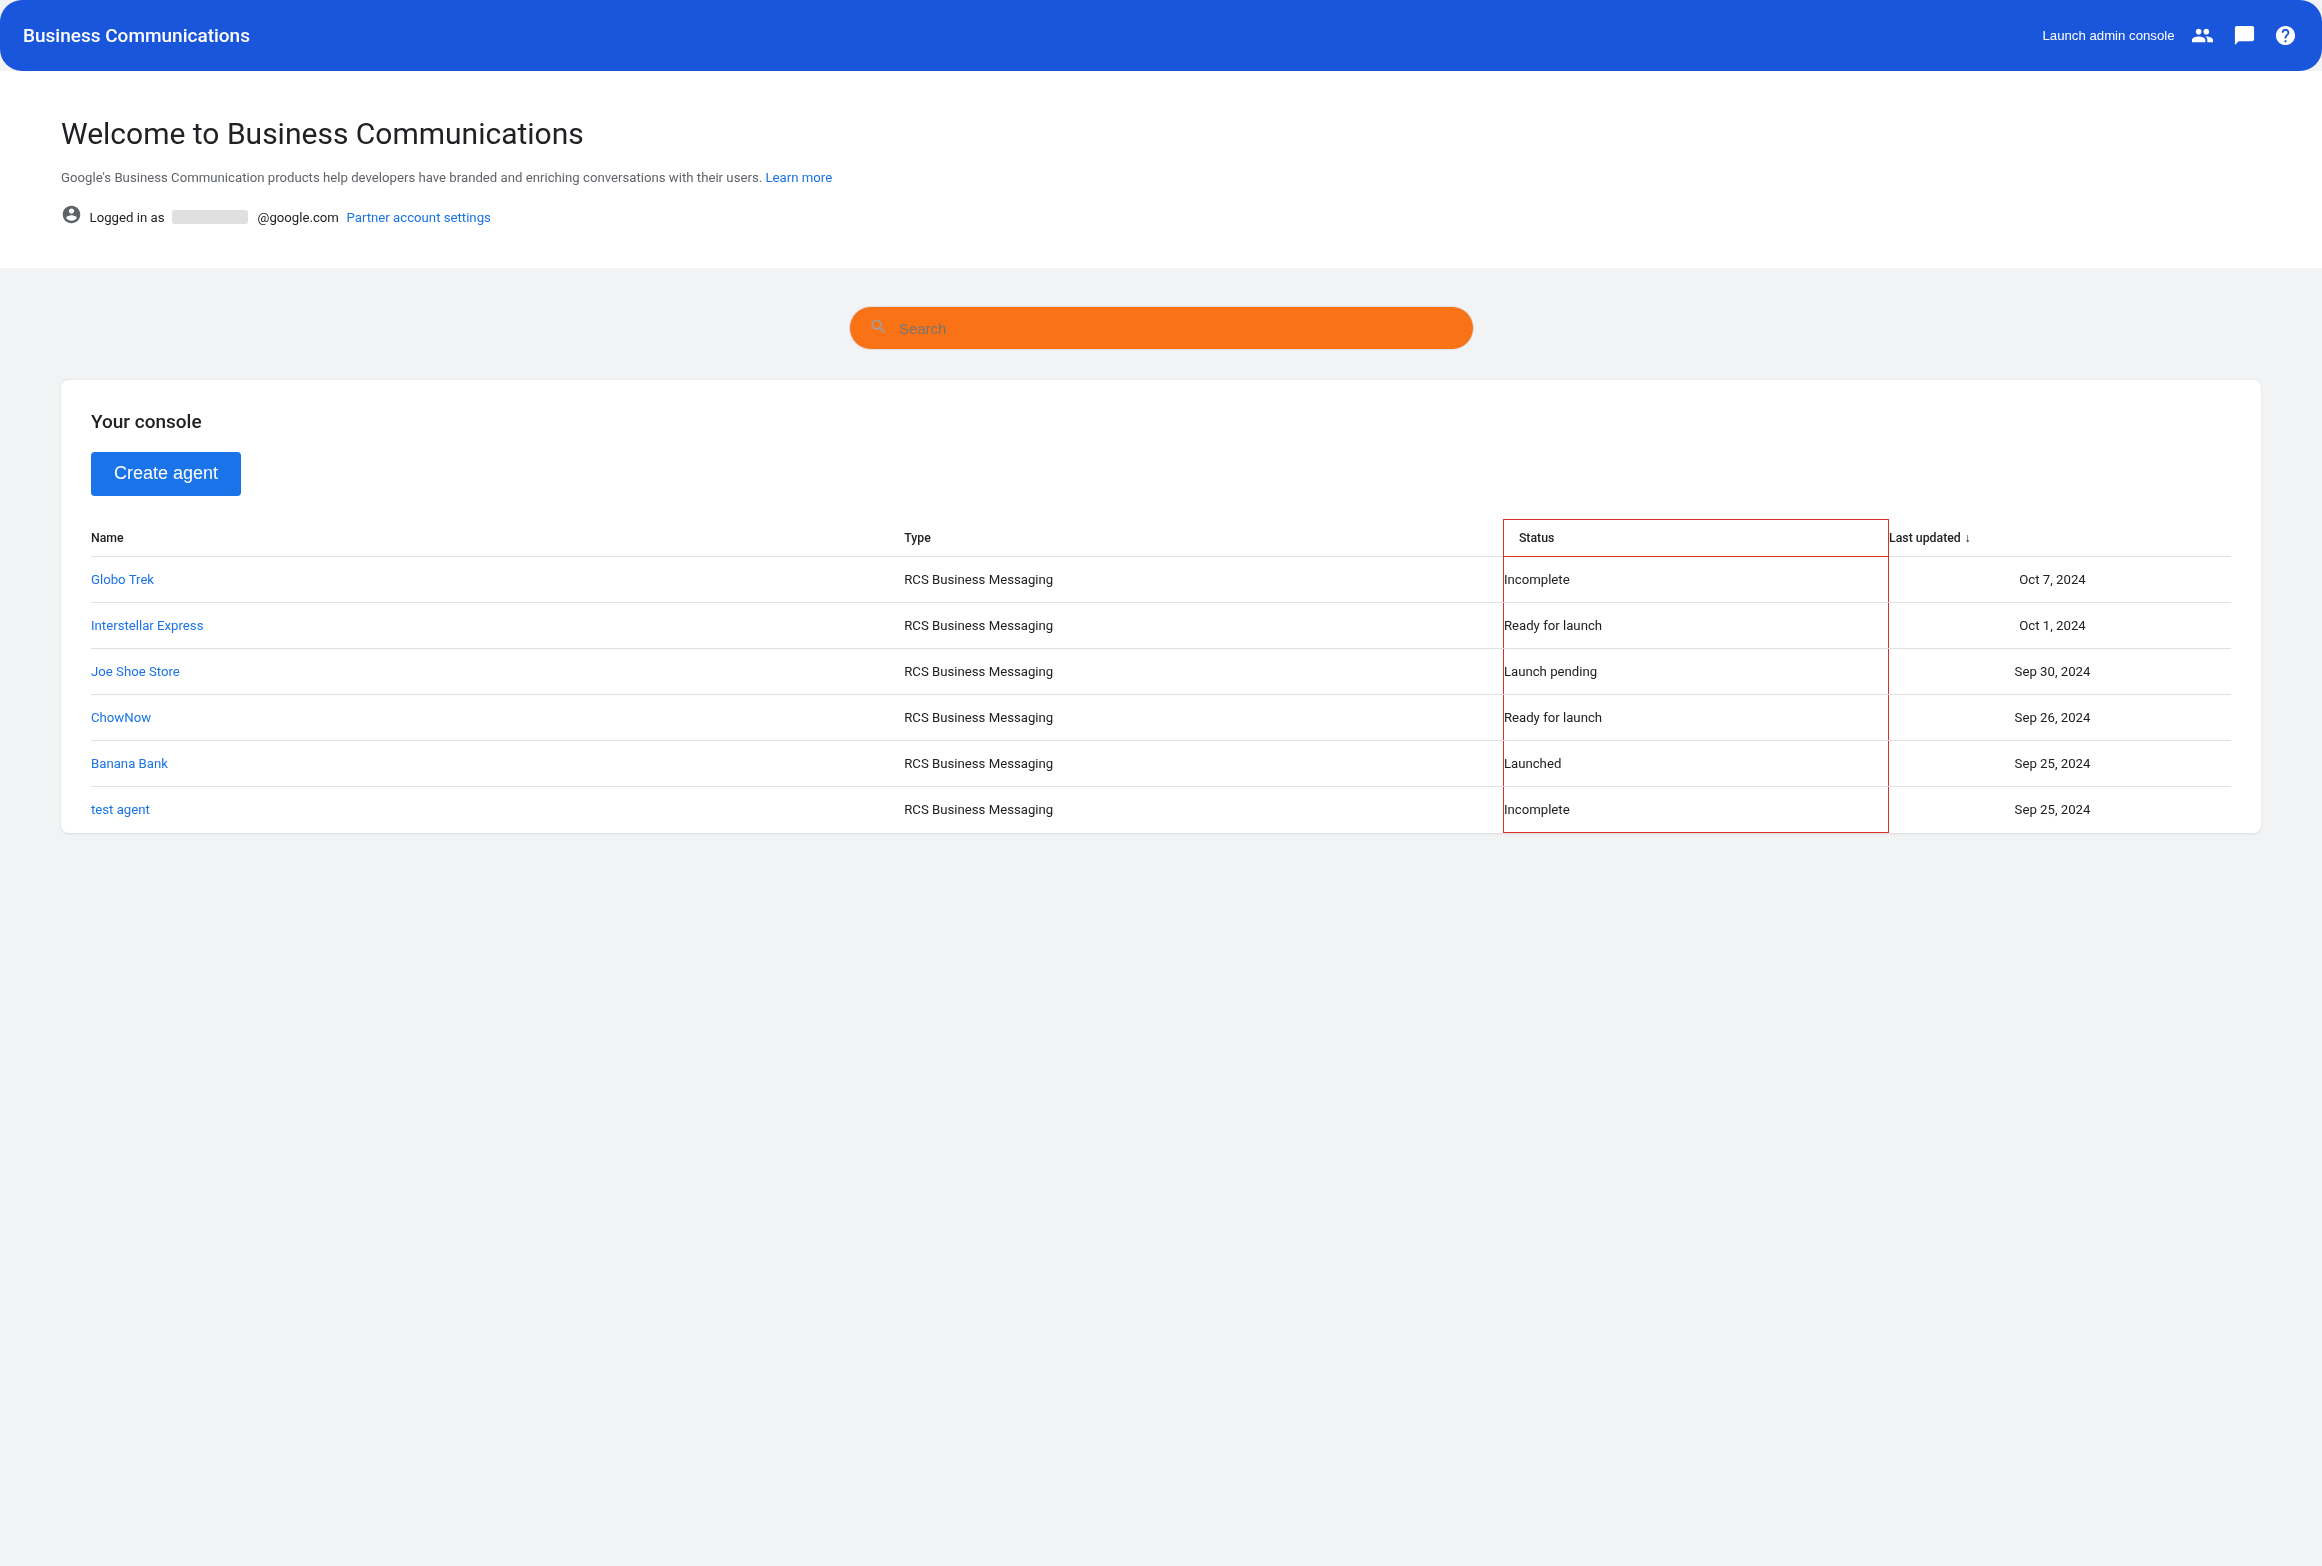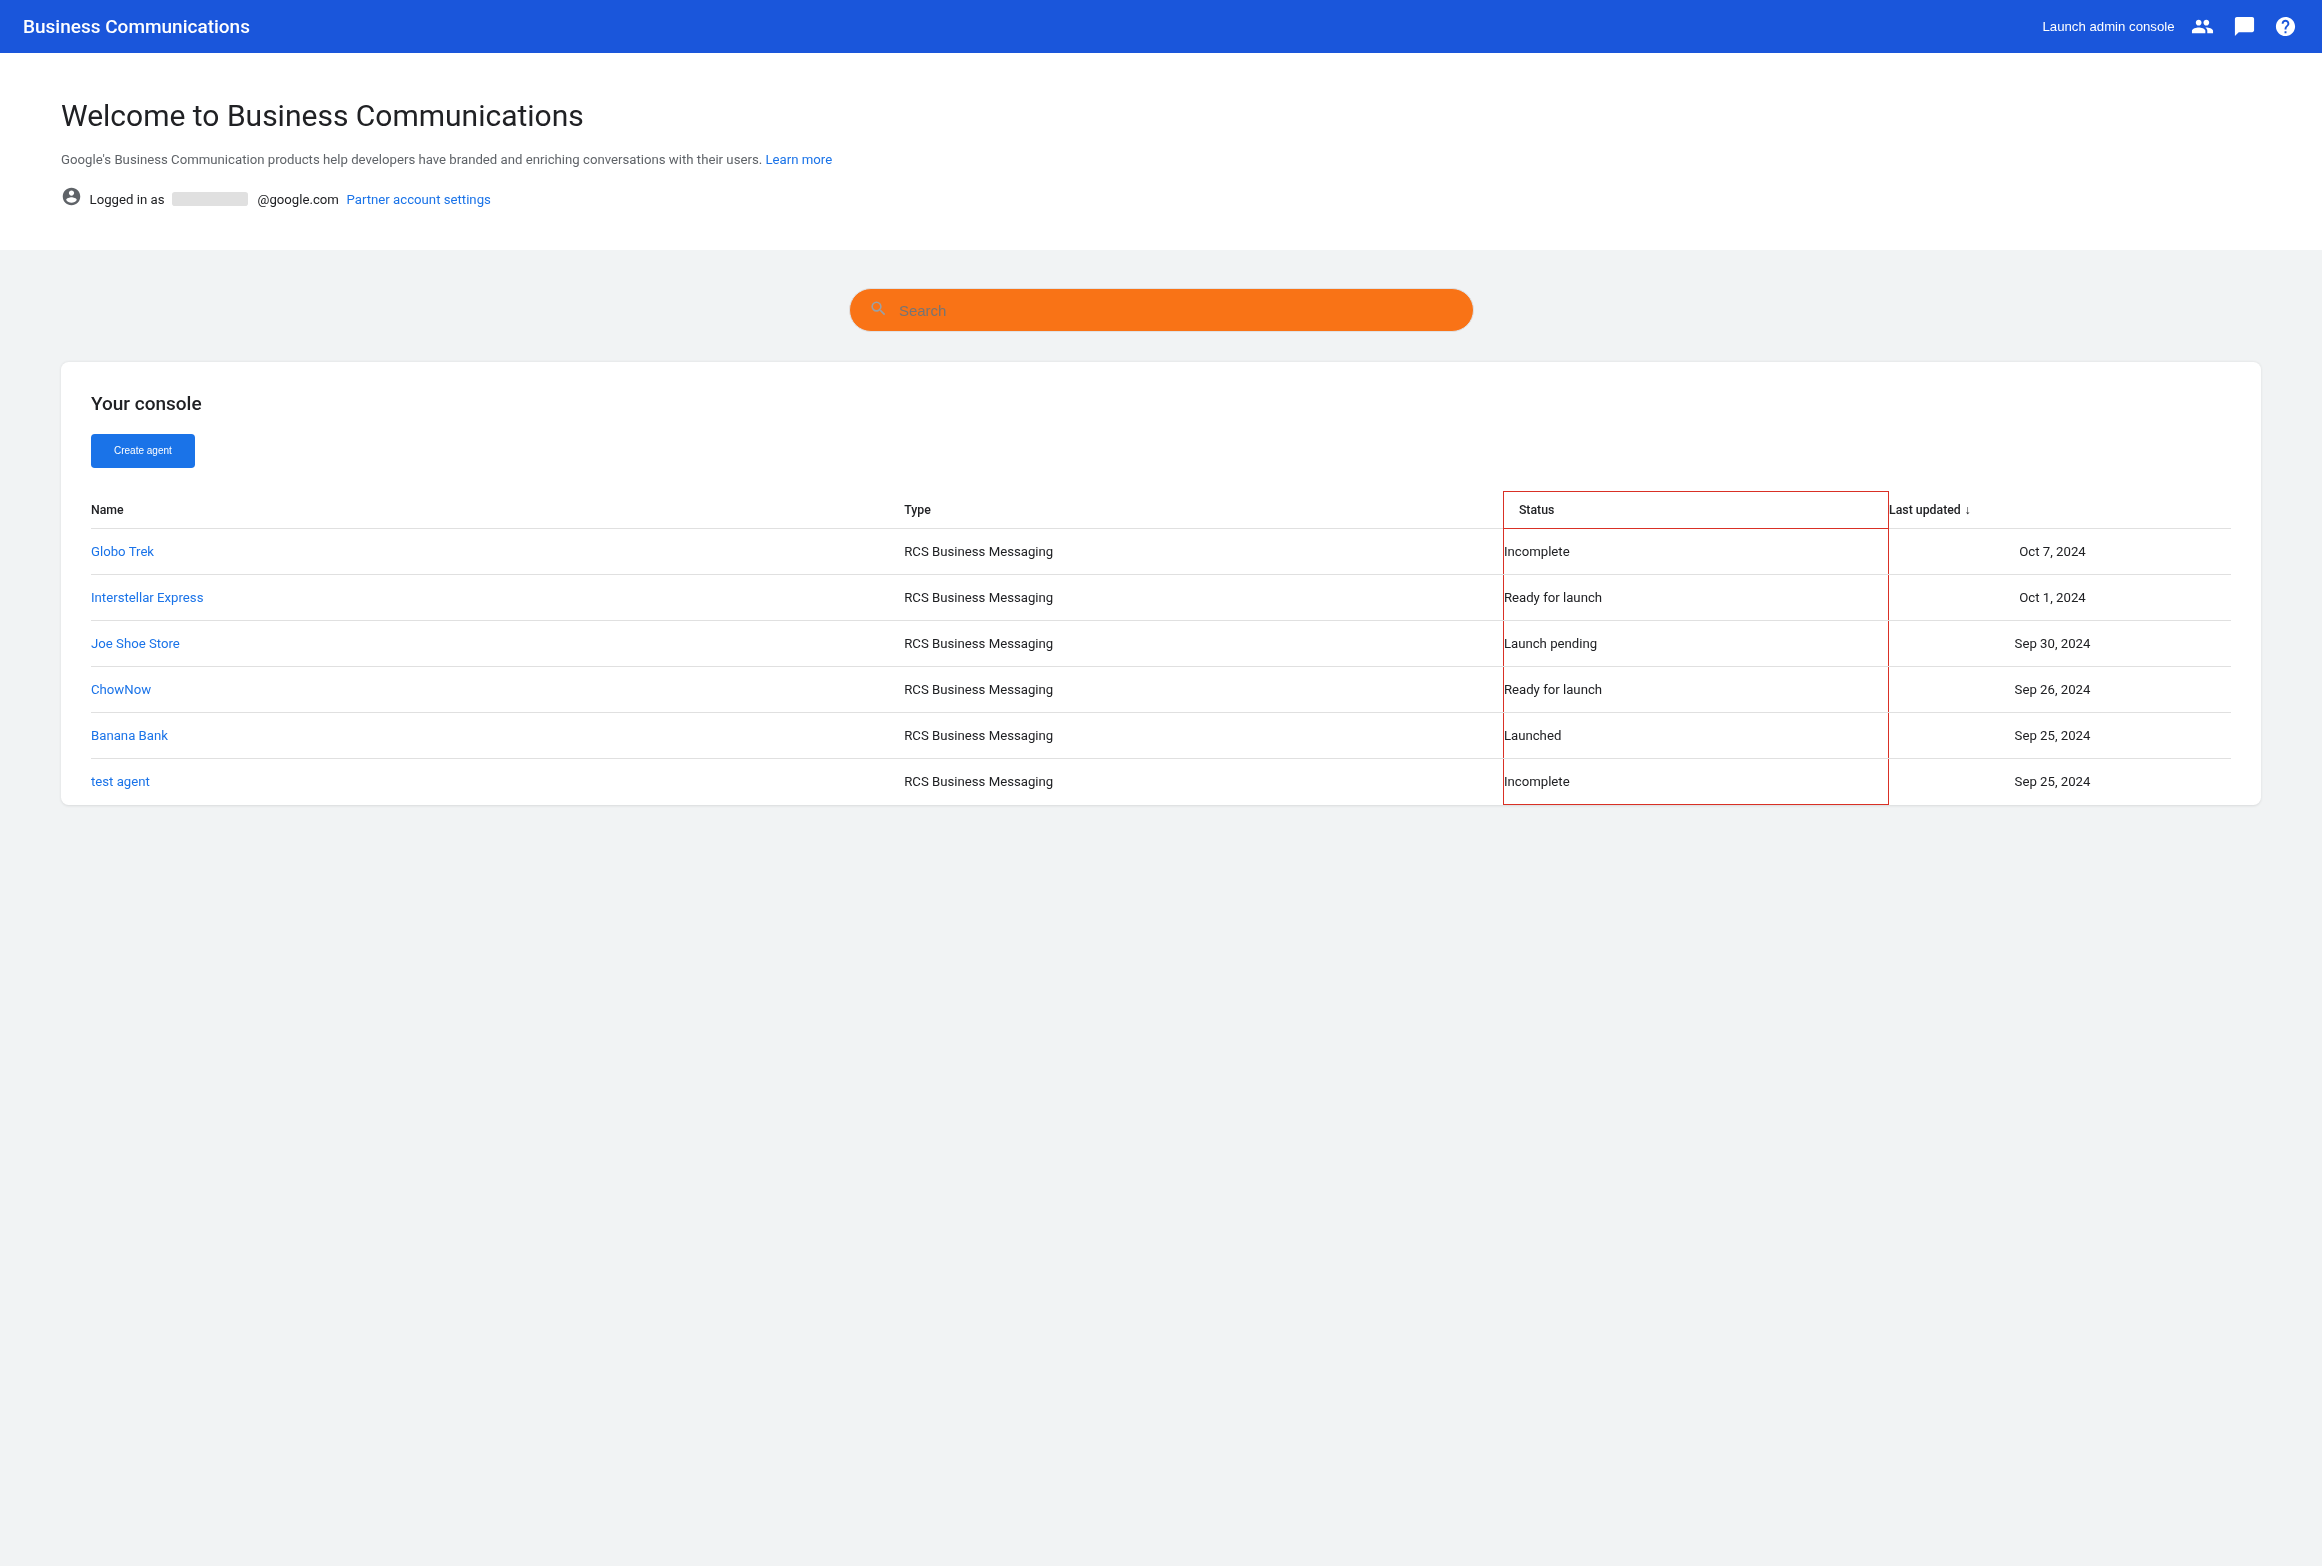--- a/index.html
+++ b/index.html
@@ -5,21 +5,22 @@
     * { box-sizing: border-box; margin: 0; padding: 0; }
     body { font-family: 'Google Sans', Roboto, Arial, sans-serif; background: #f1f3f4; color: #202124; }
 
     
     .header {
       background: #1a56db;
       display: flex;
       align-items: center;
       justify-content: space-between;
       padding: 0 23px;
-      height: 53px;
+      height: 71px;
+      border-radius: 22px;
     }
     .header-title {
       color: #fff;
       font-size: 19px;
       font-weight: 500;
     }
     .header-actions {
       display: flex;
       align-items: center;
       gap: 15px;
@@ -180,21 +181,21 @@
       font-size: 19px;
       font-weight: 500;
       margin-bottom: 19px;
     }
     .create-agent-btn {
       background: #1a73e8;
       color: #fff;
       border: none;
       border-radius: 3.8px;
       padding: 11.4px 23px;
-      font-size: 10px;
+      font-size: 18px;
       font-weight: 500;
       cursor: pointer;
       margin-bottom: 23px;
       display: inline-block;
     }
 
     
     .agents-table {
       width: 100%;
       border-collapse: collapse;

